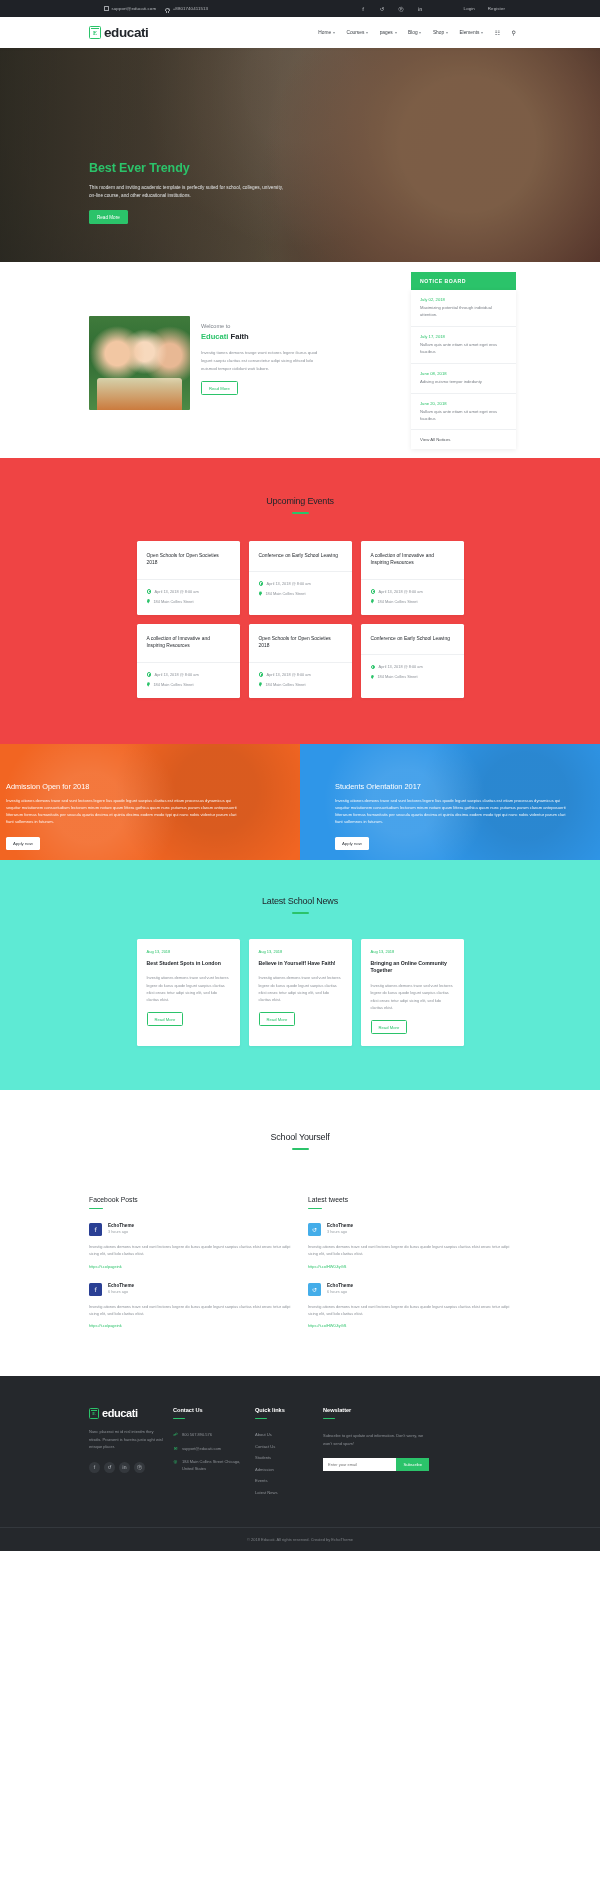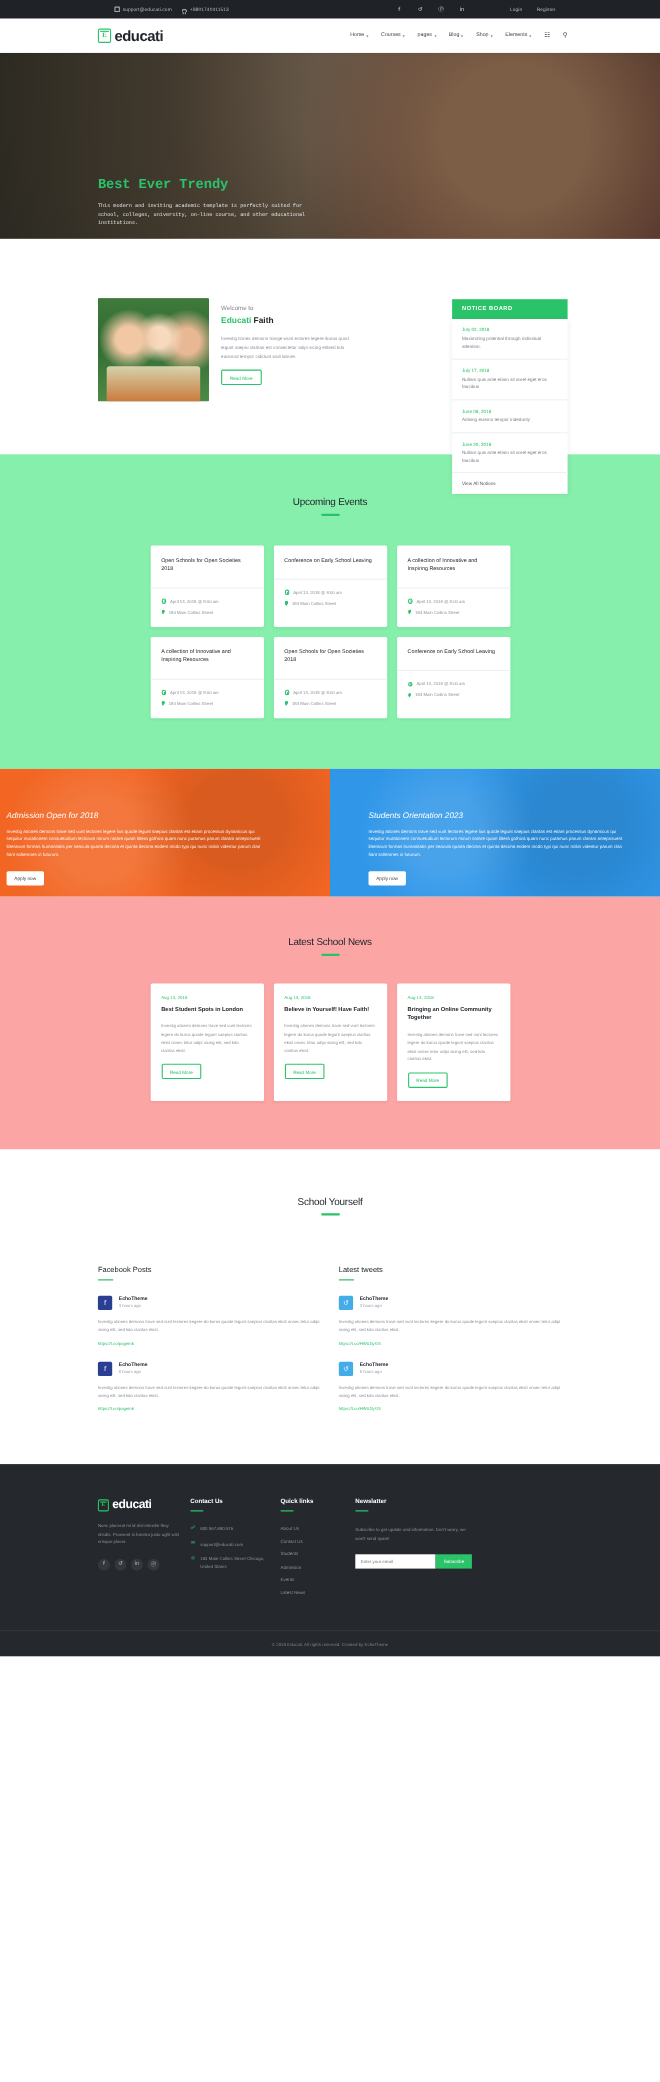--- a/index.html
+++ b/index.html
@@ -43,28 +43,27 @@
   .logo-badge:before{content:"";position:absolute;top:1.2px;left:1.2px;right:1.2px;height:1px;background:#2bc36a;}
   .logo-text { font-size:13.5px; font-weight:bold; color:#22262b; letter-spacing:-.4px; }
   .nav { display:flex; align-items:center; gap:11.5px; margin-left:auto; margin-right:84px; }
   .nav-item { font-size:4.8px; color:#3a3f45; display:flex; align-items:center; gap:1.8px;
     cursor:pointer; white-space:nowrap; }
   .caret { width:0;height:0;border-left:1.6px solid transparent;border-right:1.6px solid transparent;
     border-top:2px solid #8d9298; }
   .hdr-ico { font-size:6px; color:#3a3f45; font-family:"DejaVu Sans", sans-serif; }
 
   
-  .hero { height:169px; position:relative; overflow:hidden;
+  .hero { height:214px; position:relative; overflow:hidden;
     background:
       radial-gradient(circle at 78% 45%, rgba(200,150,110,.95) 0 14%, transparent 42%),
       radial-gradient(circle at 90% 70%, rgba(120,60,50,.85) 0 18%, transparent 50%),
       radial-gradient(circle at 18% 30%, rgba(150,120,90,.6) 0 20%, transparent 55%),
       radial-gradient(circle at 50% 18%, rgba(190,170,150,.55) 0 16%, transparent 46%),
       linear-gradient(100deg,#6a5f4e 0%,#5b5446 26%,#7a6b53 48%,#8a6b4f 66%,#4d3d33 100%);
-    font-family: Liberation Mono, monospace;
   }
   .hero:before{content:"";position:absolute;inset:0;background:rgba(24,22,20,.42);}
   .hero:after{content:"";position:absolute;left:0;top:0;width:47%;height:100%;
     background:linear-gradient(90deg,rgba(20,24,20,.62),rgba(20,24,20,0));}
   .hero-inner { position:relative; z-index:2; margin-left:89px; padding-top:113px; }
   .hero-sub { font-size:12.5px; font-weight:bold; color:#2bc36a; letter-spacing:-.1px; }
   .hero-title { font-size:19px; font-weight:bold; color:#fff; margin-top:7px; letter-spacing:-.3px; }
   .hero-p { font-size:4.7px; color:#e3e5e6; line-height:1.75; margin-top:9px; max-width:196px; }
   .btn-green { display:inline-block; background:#2bc36a; color:#fff; font-size:4.6px;
     padding:4.5px 8px; border-radius:1.5px; margin-top:10px; text-decoration:none; }
@@ -97,21 +96,21 @@
   .w-p { font-size:4.2px; color:#8b9097; line-height:1.85; margin-top:8px; }
   .btn-outline { display:inline-block; border:.6px solid #2bc36a; color:#2bc36a; font-size:4.2px;
     padding:3.5px 7px; border-radius:1.5px; margin-top:9px; text-decoration:none; }
 
   
   .sec-head { text-align:center; }
   .sec-title { font-size:9px; color:#22262b; font-weight:normal; letter-spacing:-.2px; }
   .sec-rule { width:17px; height:1.6px; background:#2bc36a; margin:6px auto 0; border-radius:1px; }
 
   
-  .events { background:#86efac; padding:38px 0 46px; }
+  .events { background:#ef4444; padding:38px 0 46px; }
   .ev-grid { display:grid; grid-template-columns:repeat(3,103px); gap:9px;
     justify-content:center; margin-top:27px; }
   .ev-card { background:#fff; border-radius:1.5px; box-shadow:0 1px 3px rgba(0,0,0,.05); }
   .ev-title { font-size:4.9px; color:#22262b; line-height:1.55; padding:11px 10px 12px;
     border-bottom:.5px solid #eef0f2; min-height:31px; }
   .ev-meta { padding:9px 10px 11px; }
   .ev-line { display:flex; align-items:center; gap:3.5px; font-size:3.9px; color:#8b9097; margin-bottom:5px; }
   .ev-line:last-child{margin-bottom:0;}
   .ico-clock { width:4.6px;height:4.6px;border:.6px solid #2bc36a;border-radius:50%;flex:none;position:relative;}
   .ico-clock:after{content:"";position:absolute;left:1.9px;top:.9px;width:.5px;height:1.6px;background:#2bc36a;}
@@ -121,28 +120,28 @@
   
   .cta { display:flex; height:116px; }
   .cta-half { flex:1; position:relative; overflow:hidden; padding:38px 0 0 0; }
   .cta-orange { background:#f26522;
     background-image:radial-gradient(circle at 30% 55%, rgba(255,255,255,.12) 0 16%, transparent 40%),
       radial-gradient(circle at 72% 40%, rgba(0,0,0,.1) 0 18%, transparent 45%); }
   .cta-blue { background:#2f96e8;
     background-image:radial-gradient(circle at 35% 50%, rgba(255,255,255,.12) 0 16%, transparent 40%),
       radial-gradient(circle at 75% 45%, rgba(0,0,0,.1) 0 18%, transparent 45%); }
   .cta-in-l { margin-left:6px; } .cta-in-r { margin-left:35px; }
-  .cta-h { font-size:7.4px; color:#fff;font-style:italic; }
+  .cta-h { font-size:7.4px; color:#fff; }
   .cta-p { font-size:4.1px; color:rgba(255,255,255,.92); line-height:1.7; margin-top:7px; max-width:235px; }
   .btn-white { display:inline-block; background:#fff; font-size:4.3px; padding:4px 7px;
     border-radius:1.5px; margin-top:11px; text-decoration:none; color:#3a3f45; }
   .cta-orange .btn-white{color:#3a3f45;} .cta-blue .btn-white{color:#3a3f45;}
 
   
-  .news { background:#fca5a5; padding:36px 0 44px; }
+  .news { background:#5eead4; padding:36px 0 44px; }
   .news-grid { display:grid; grid-template-columns:repeat(3,103px); gap:9px;
     justify-content:center; margin-top:25px; }
   .news-card { background:#fff; border-radius:1.5px; box-shadow:0 1px 3px rgba(0,0,0,.05);
     padding:10px 10px 12px; }
   .news-date { font-size:4px; color:#2bc36a; }
   .news-title { font-size:5.2px; font-weight:bold; color:#22262b; line-height:1.5; margin-top:6px; }
   .news-p { font-size:3.9px; color:#8b9097; line-height:1.85; margin-top:7px; }
 
   
   .gallery { background:#fff; padding:42px 0 40px; }
@@ -391,21 +390,21 @@
   <div class="cta">
     <div class="cta-half cta-orange">
       <div class="cta-in-l">
         <div class="cta-h">Admission Open for 2018</div>
         <div class="cta-p">Investig ationes demons trave sed vunt lectores legere lius quode legunt saepius claritas est etiam processus dynamicus qui sequitur mutationem consuetudium lectorum mirum notare quam littera gothica quam nunc putamus parum claram anteposuerit litterarum formas humanitatis per seacula quarta decima et quinta decima eodem modo typi qui nunc nobis videntur parum clari fiant sollemnes in futurum.</div>
         <a class="btn-white" href="#">Apply now</a>
       </div>
     </div>
     <div class="cta-half cta-blue">
       <div class="cta-in-r">
-        <div class="cta-h">Students Orientation 2023</div>
+        <div class="cta-h">Students Orientation 2017</div>
         <div class="cta-p">Investig ationes demons trave sed vunt lectores legere lius quode legunt saepius claritas est etiam processus dynamicus qui sequitur mutationem consuetudium lectorum mirum notare quam littera gothica quam nunc putamus parum claram anteposuerit litterarum formas humanitatis per seacula quarta decima et quinta decima eodem modo typi qui nunc nobis videntur parum clari fiant sollemnes in futurum.</div>
         <a class="btn-white" href="#">Apply now</a>
       </div>
     </div>
   </div>
 
   <div class="news">
     <div class="sec-head">
       <div class="sec-title">Latest School News</div>
       <div class="sec-rule"></div>

